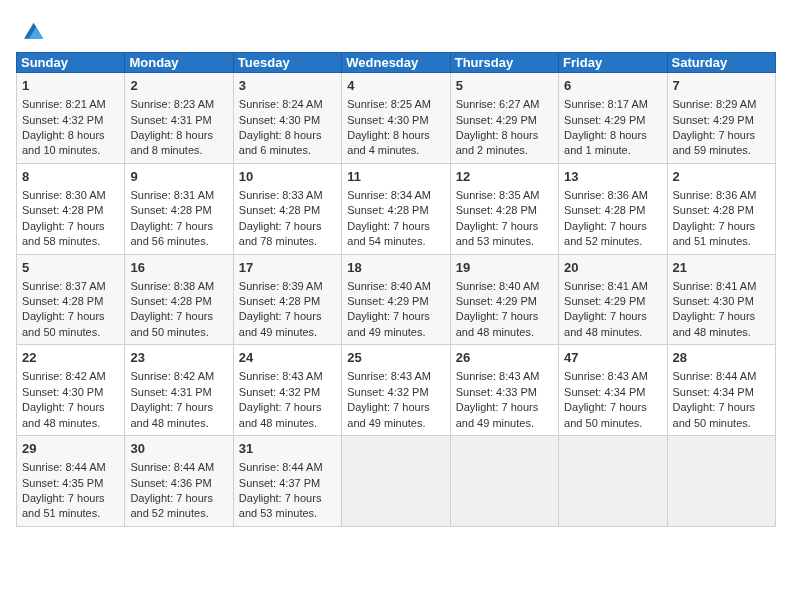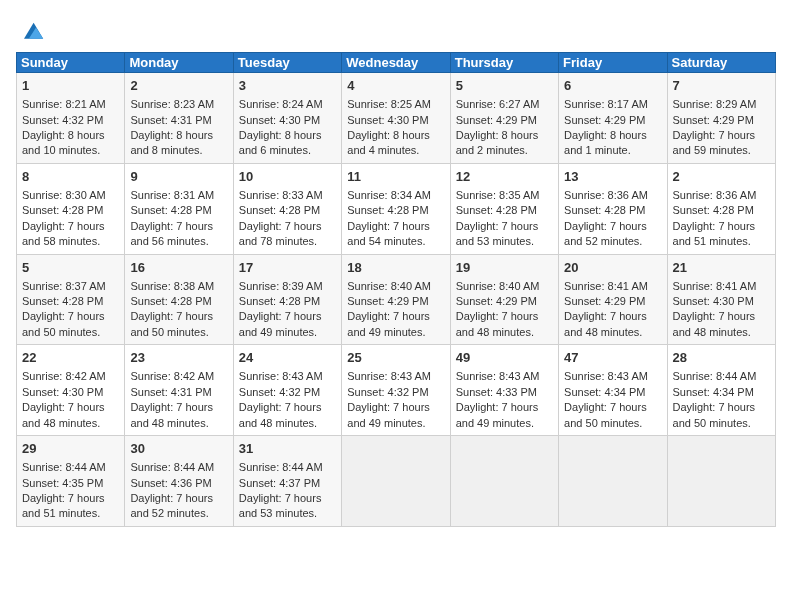--- a/index.html
+++ b/index.html
@@ -271,21 +271,21 @@
           <span>Sunset: 4:32 PM</span><br>
           <span>Daylight: 7 hours and 48 minutes.</span>
         </td>
         <td>
           <span class="day-num">25</span>
           <span>Sunrise: 8:43 AM</span><br>
           <span>Sunset: 4:32 PM</span><br>
           <span>Daylight: 7 hours and 49 minutes.</span>
         </td>
         <td>
-          <span class="day-num">49</span>
+          <span class="day-num">26</span>
           <span>Sunrise: 8:43 AM</span><br>
           <span>Sunset: 4:33 PM</span><br>
           <span>Daylight: 7 hours and 49 minutes.</span>
         </td>
         <td>
           <span class="day-num">47</span>
           <span>Sunrise: 8:43 AM</span><br>
           <span>Sunset: 4:34 PM</span><br>
           <span>Daylight: 7 hours and 50 minutes.</span>
         </td>

